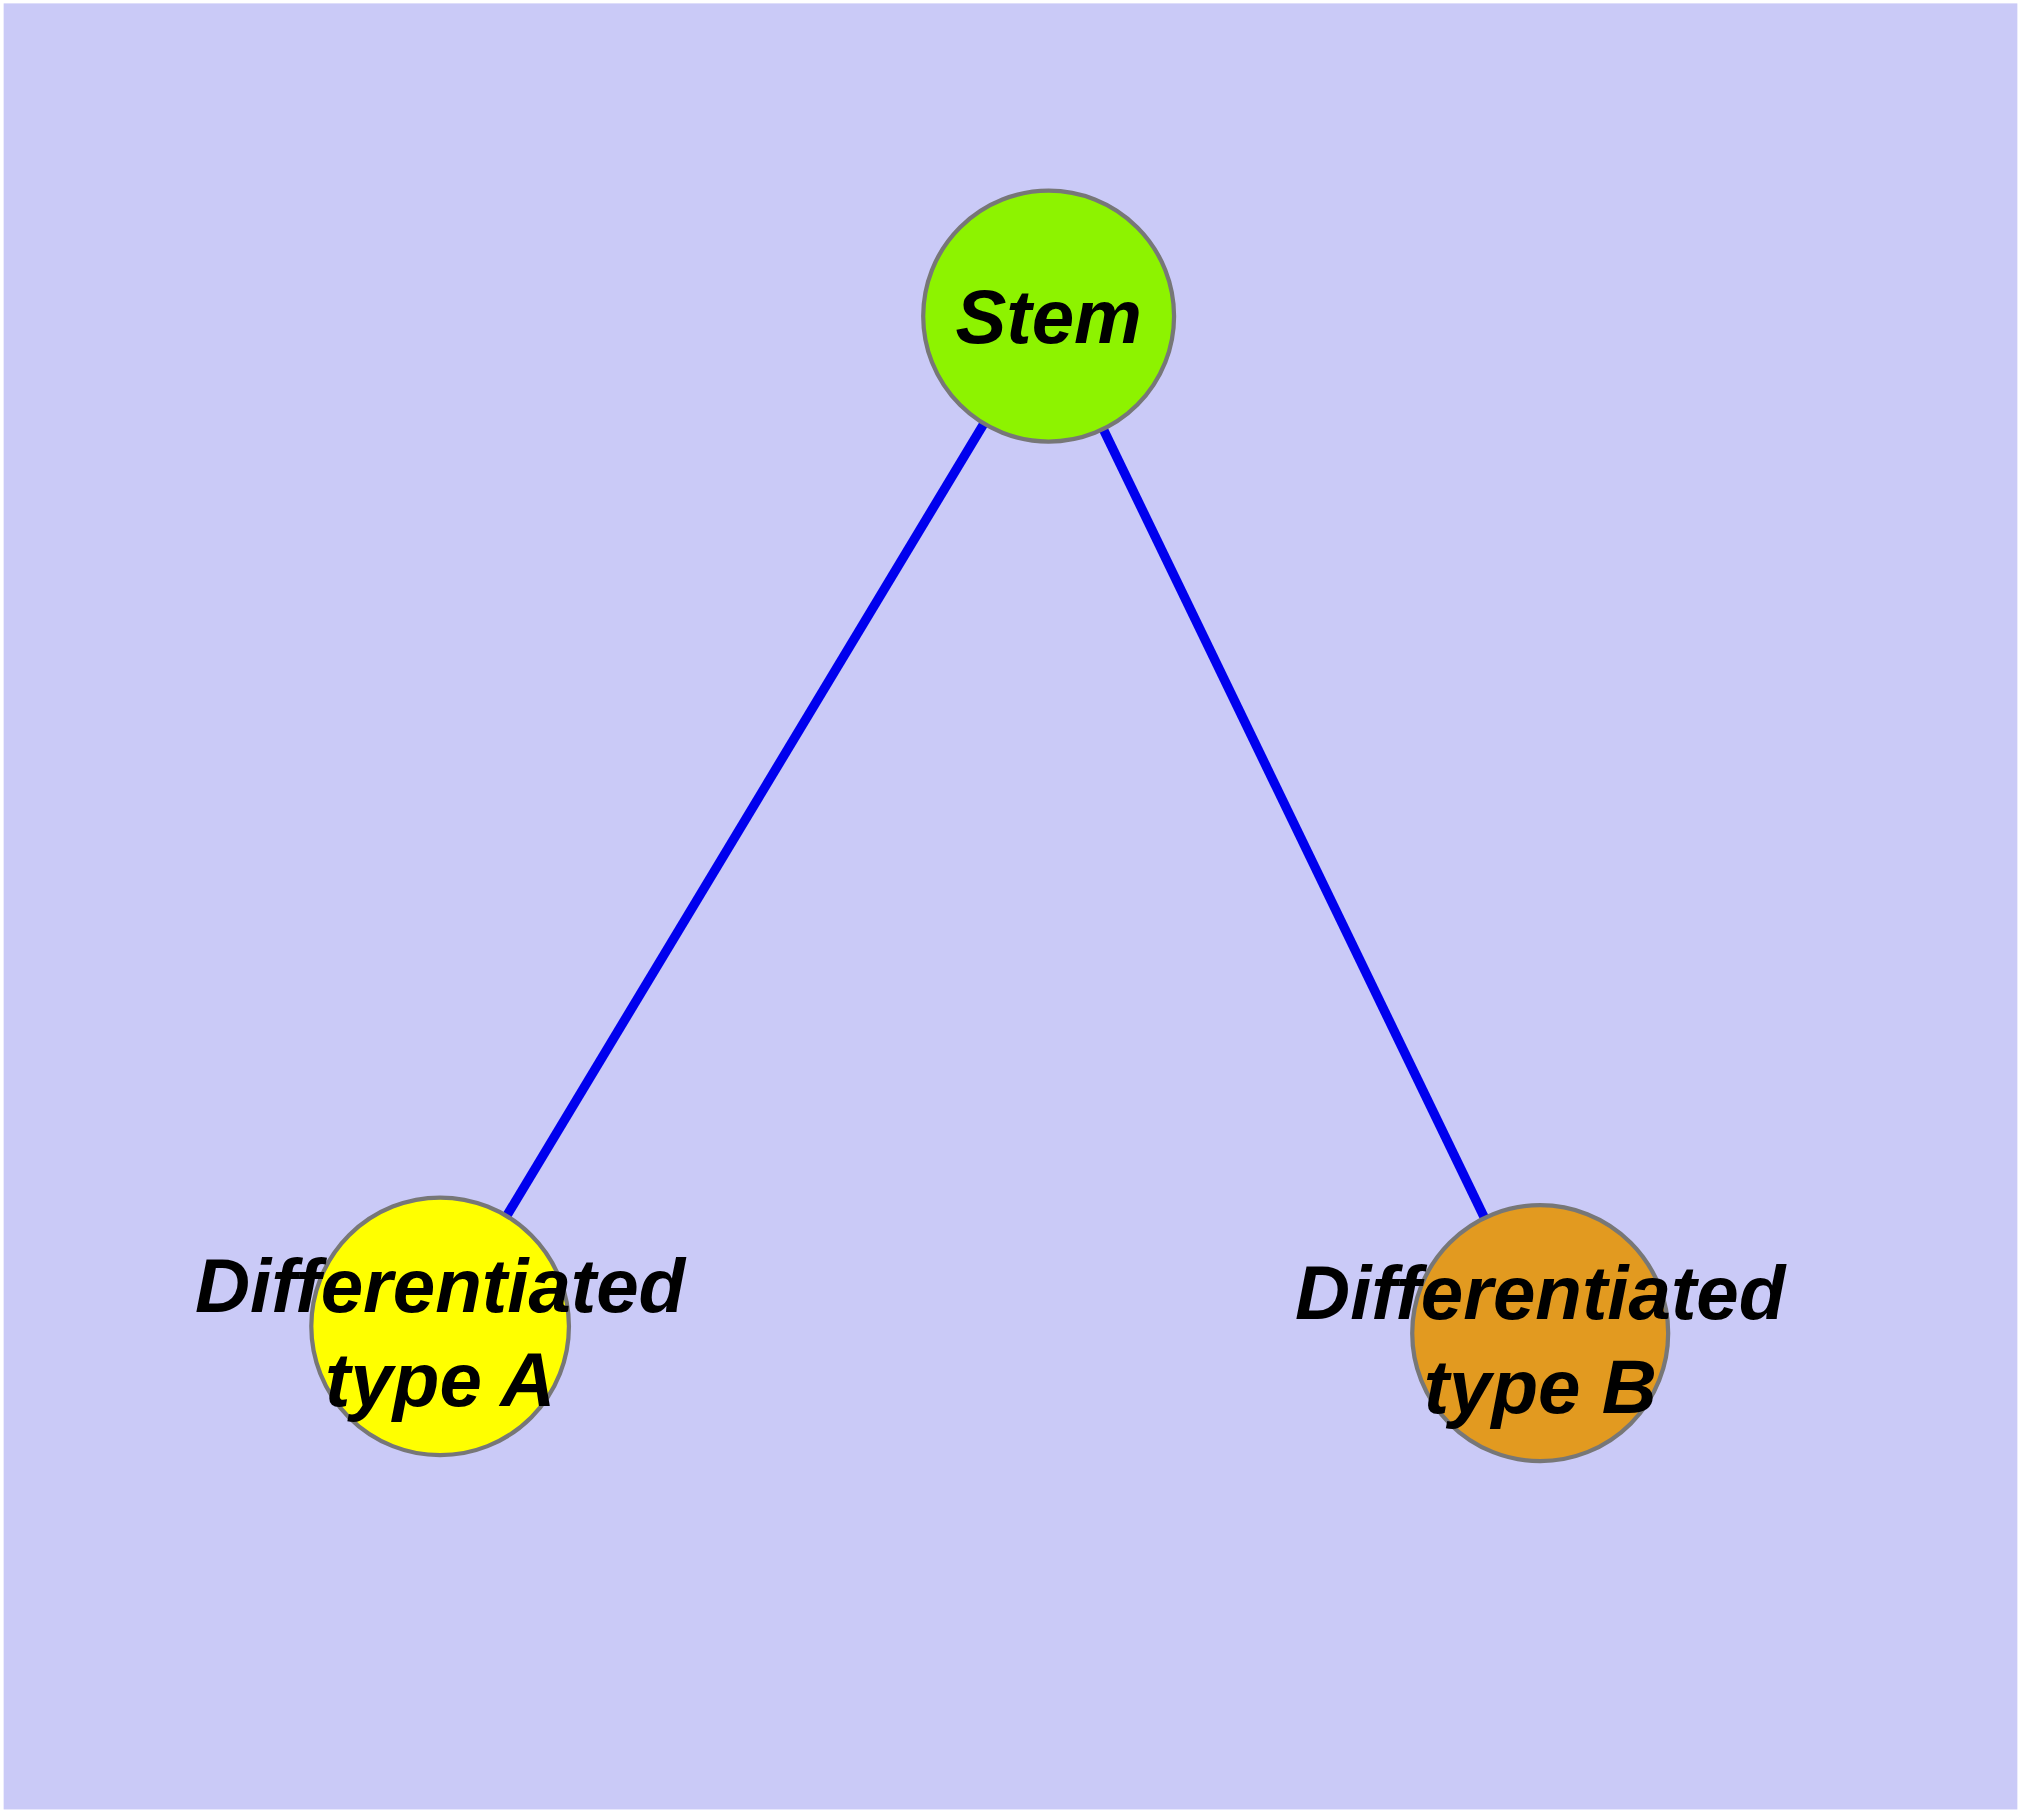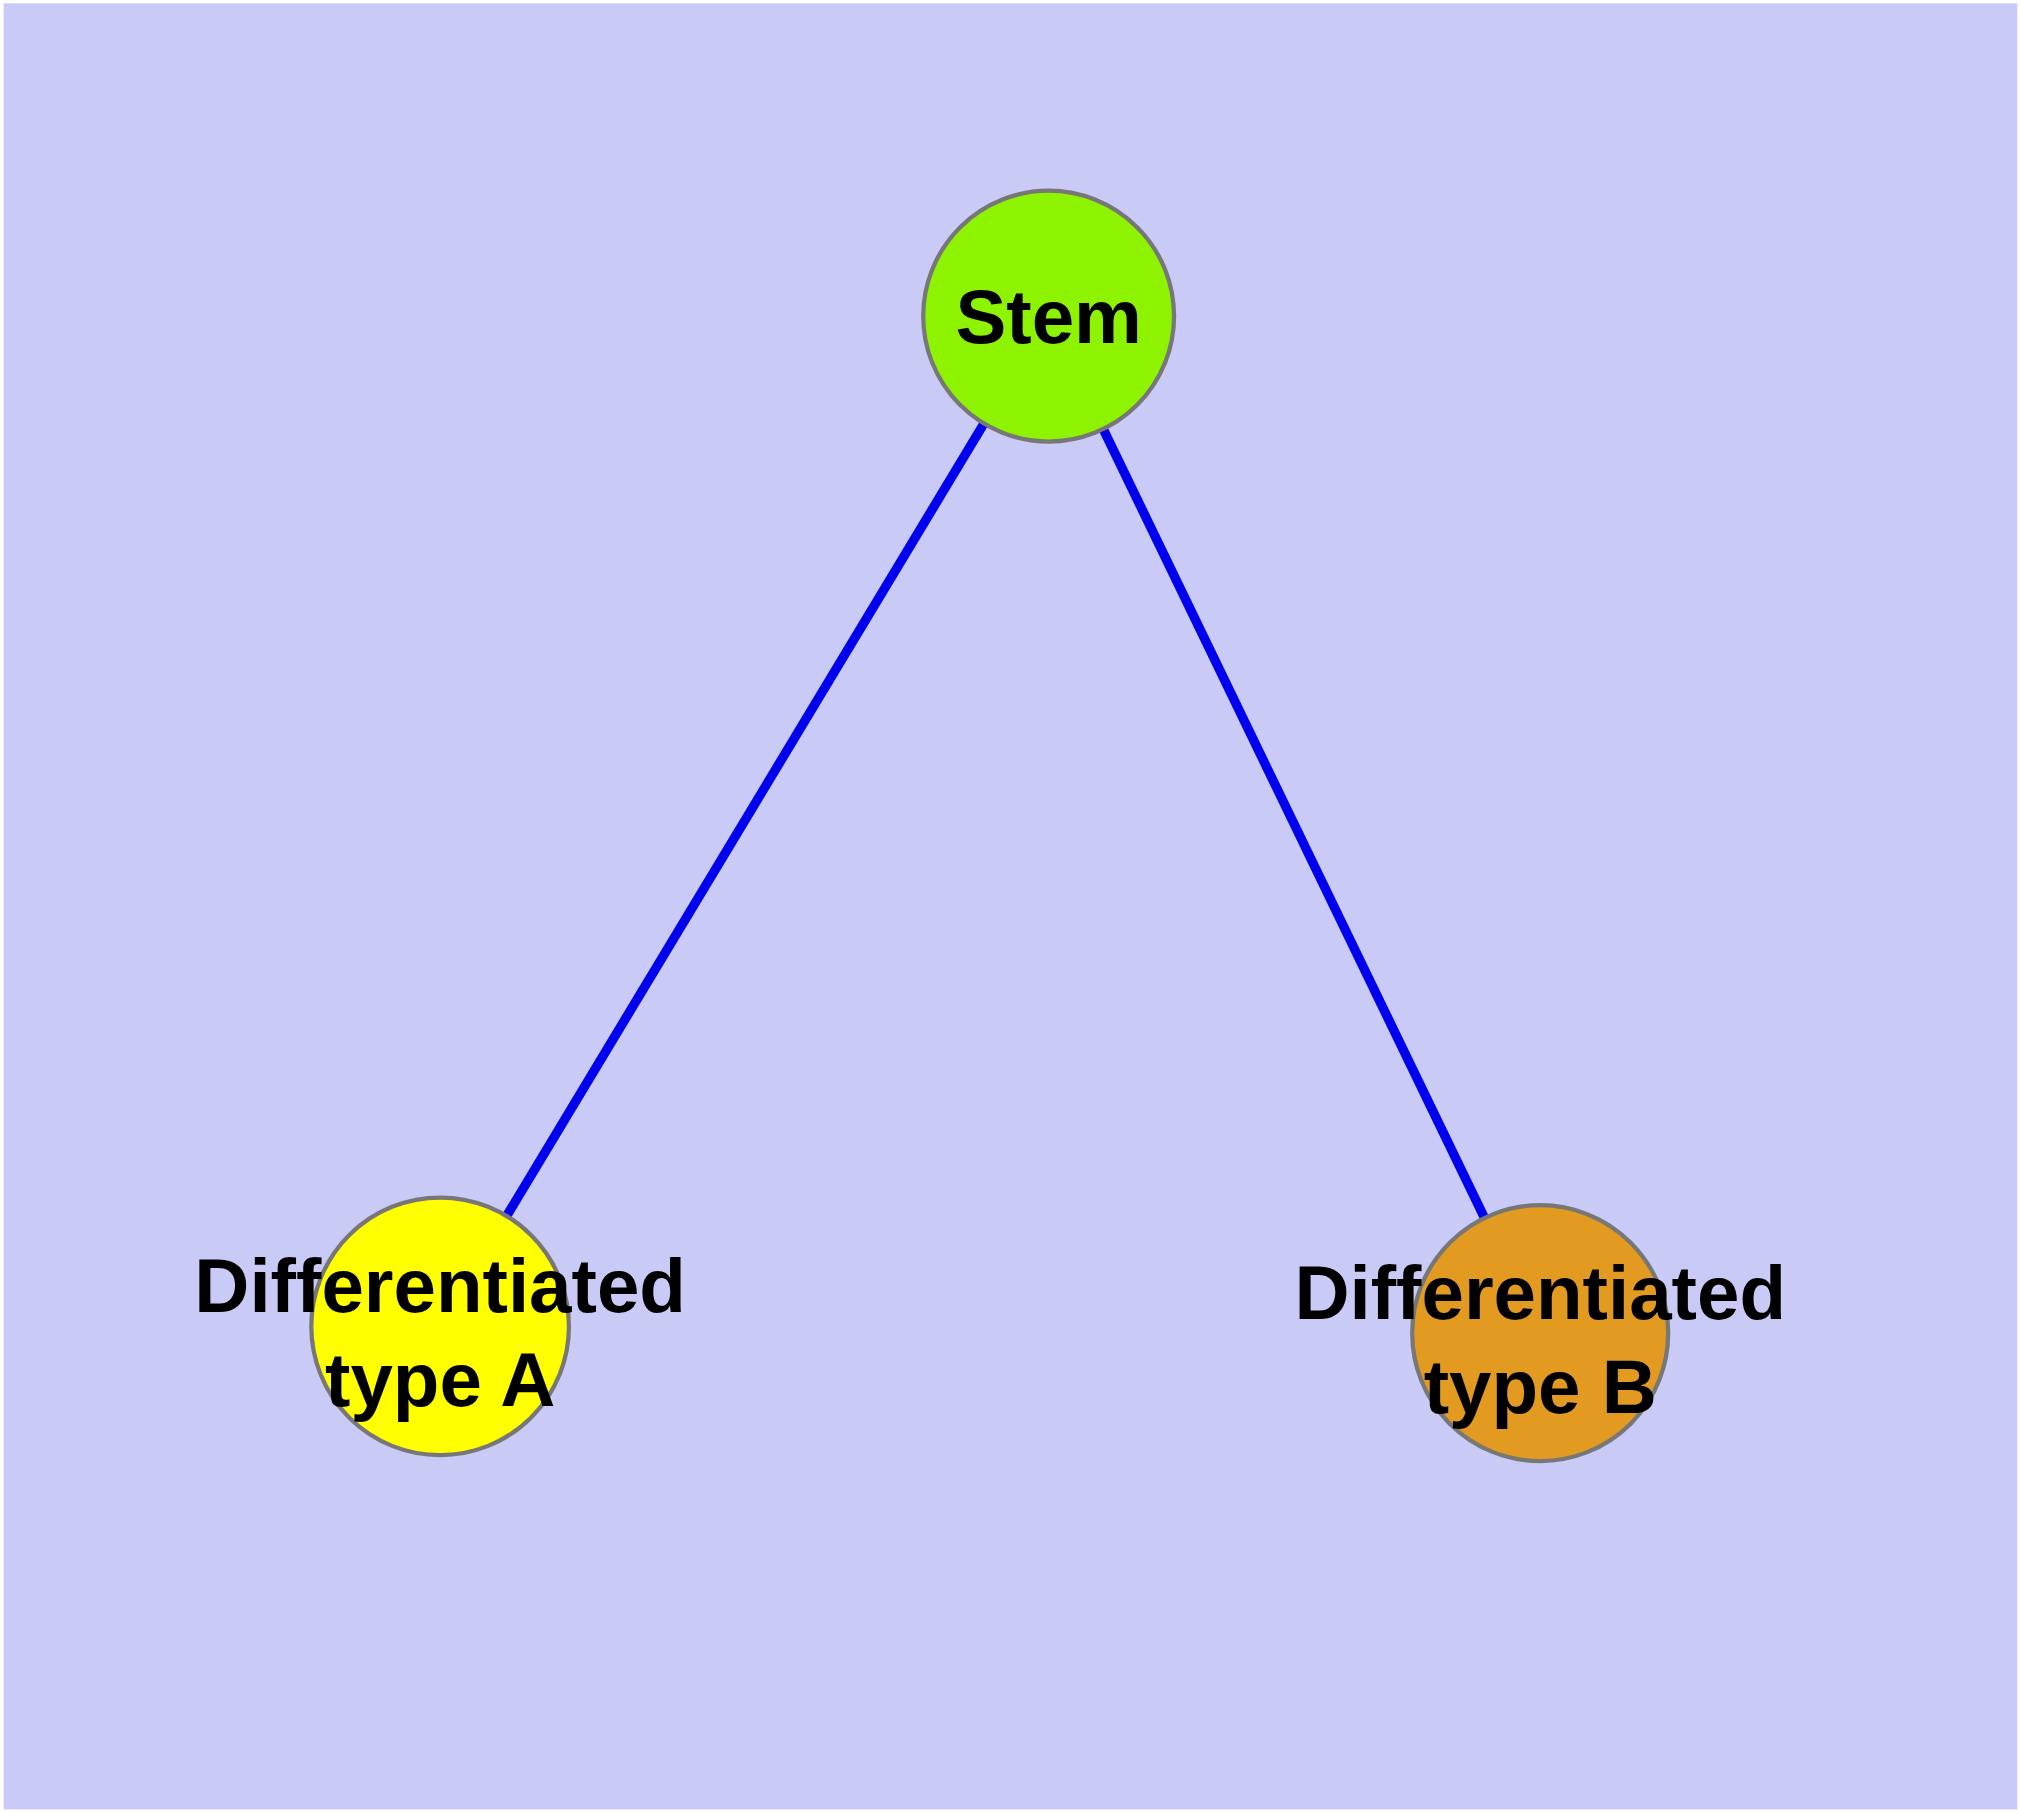--- a/index.html
+++ b/index.html
@@ -7,20 +7,21 @@
     padding: 0;
     background: #ffffff;
     width: 2021px;
     height: 1812px;
     overflow: hidden;
   }
   .canvas-wrap {
     width: 2021px;
     height: 1496px;
     position: relative;
+    font-style: italic;
   }
   svg {
     display: block;
   }
   .node-label {
     font-family: "Liberation Sans", sans-serif;
     font-weight: bold;
     font-size: 90px;
     text-anchor: middle;
   }

